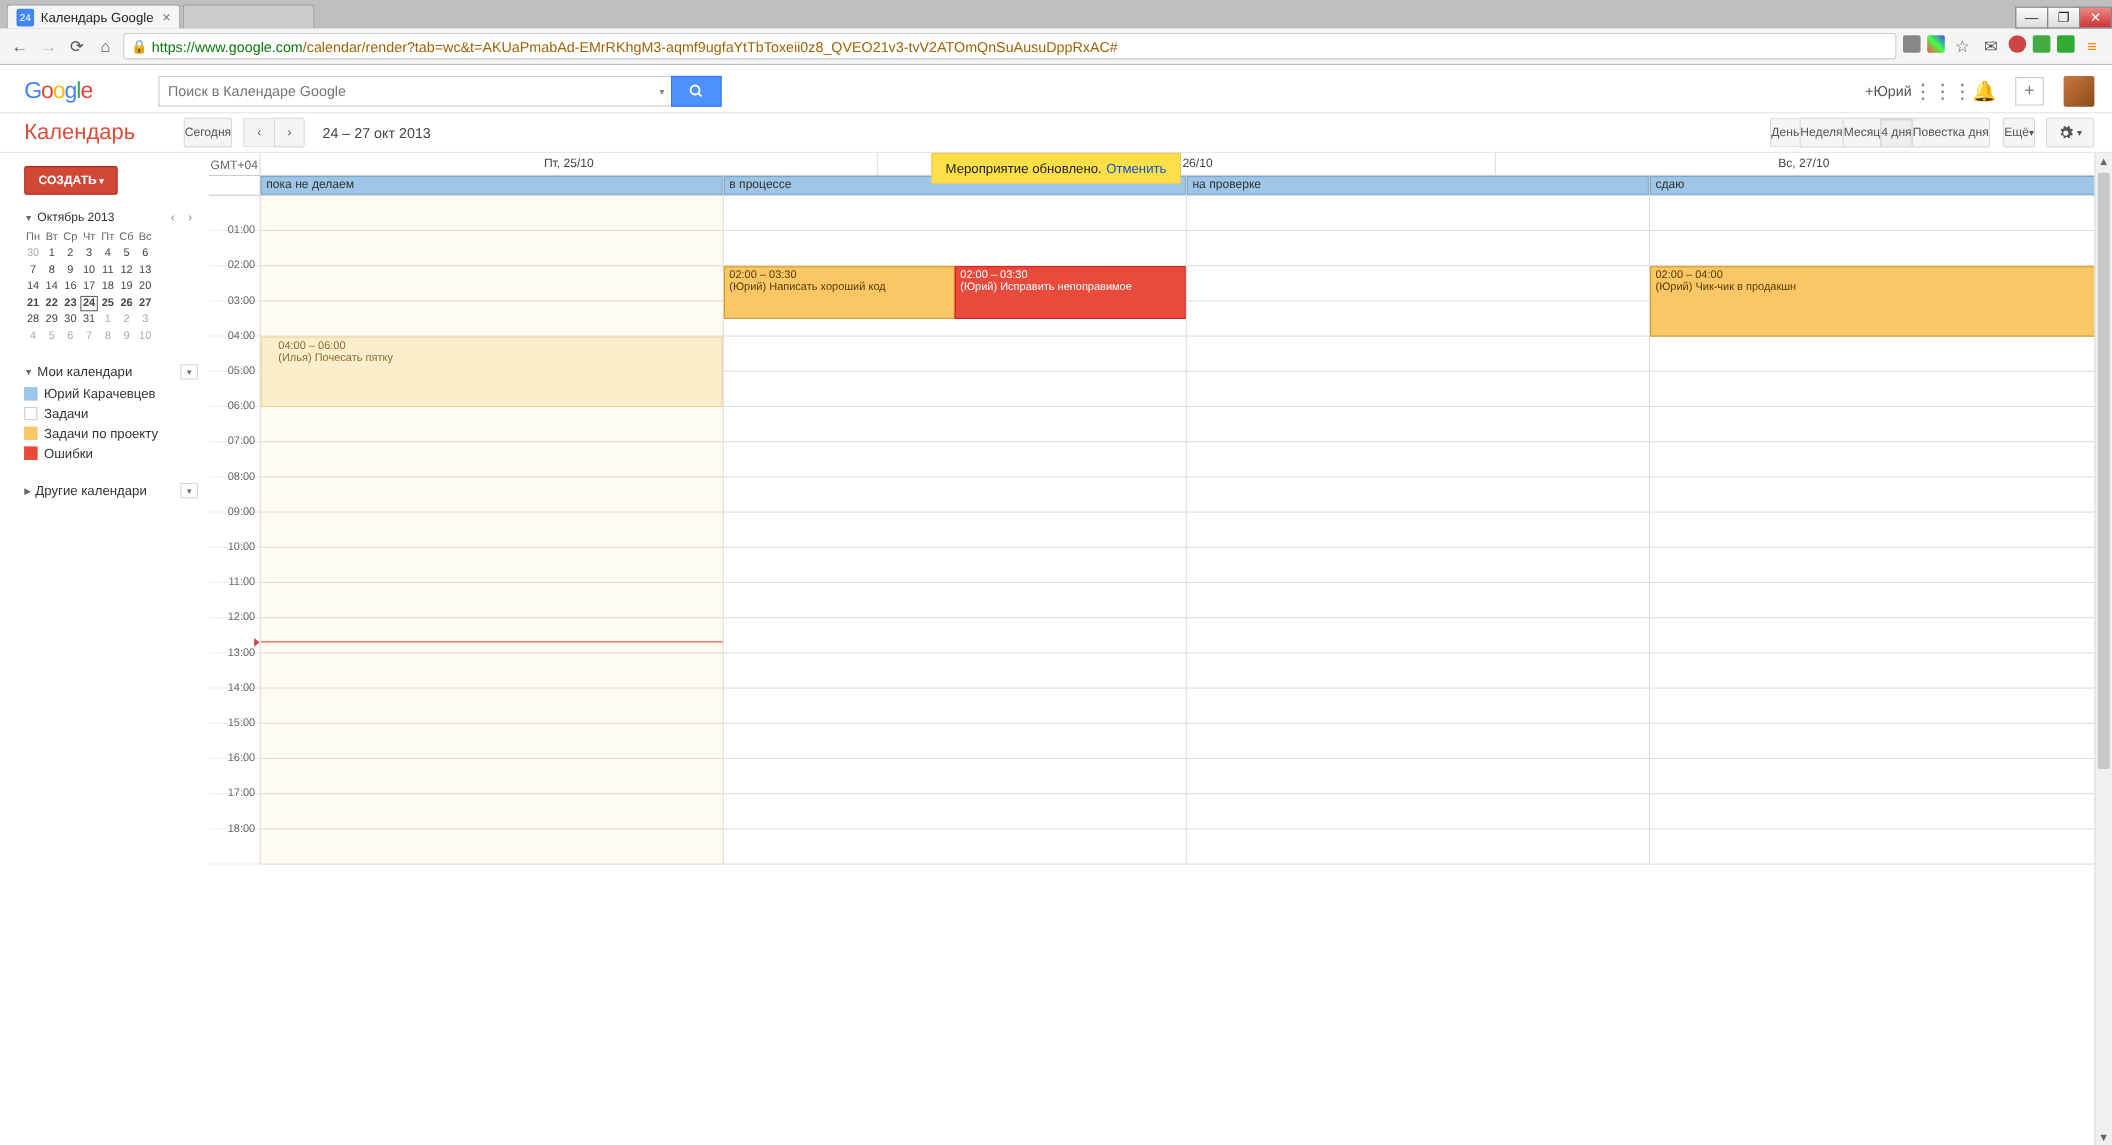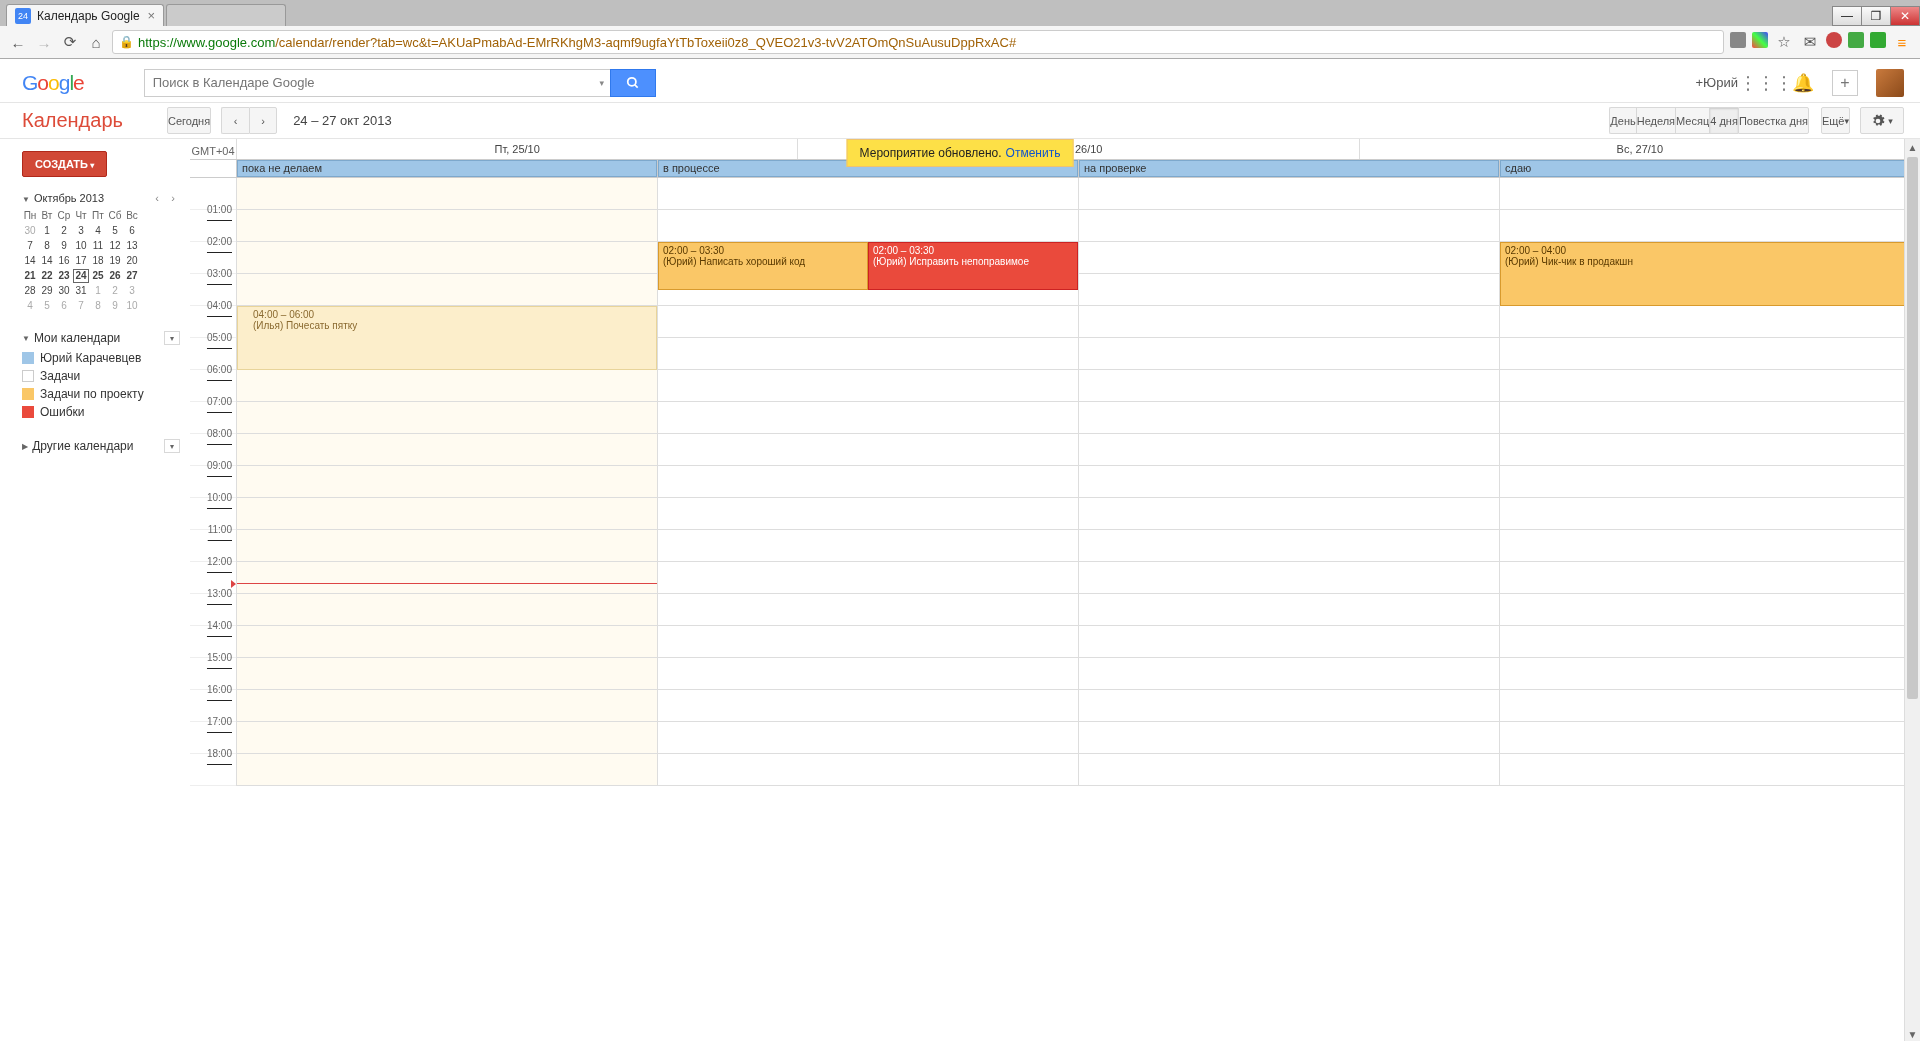--- a/index.html
+++ b/index.html
@@ -80,21 +80,21 @@
 
 .calendar { flex:1; display:flex; flex-direction:column; overflow:hidden; position:relative; }
 .cal-hdr-row { display:flex; border-bottom:1px solid #ccc; }
 .gutter { width:46px; display:flex; align-items:flex-end; justify-content:center; font-size:11px; color:#666; padding-bottom:2px; }
 .day-hdr { flex:1; text-align:center; font-size:11px; padding:4px 0; border-left:1px solid #ddd; color:#444; }
 .allday-row { display:flex; border-bottom:1px solid #ccc; height:18px; }
 .allday-cell { flex:1; border-left:1px solid #ccc; position:relative; }
 .allday-event { position:absolute; left:0; right:0; top:0; bottom:0; background:#9fc6e7; border:1px solid #7da8cc; padding:1px 4px; font-size:11px; color:#333; overflow:hidden; white-space:nowrap; }
 .grid-wrap { flex:1; overflow-y:auto; position:relative; }
 .grid { display:flex; position:relative; }
-.time-col { width:46px;text-decoration:underline; }
+.time-col { width:46px; }
 .time-slot { height:32px; border-bottom:1px solid #eee; text-align:right; padding-right:4px; font-size:10px; color:#666; position:relative; }
 .time-slot span { position:relative; top:-6px; }
 .day-col { flex:1; border-left:1px solid #ddd; position:relative; }
 .day-col.today { background: rgba(255,230,160,0.15); }
 .hour-line { height:32px; border-bottom:1px solid #ddd; }
 .event { position:absolute; left:0; right:0; border:1px solid rgba(0,0,0,0.2); padding:2px 4px; font-size:10px; overflow:hidden; cursor:pointer; }
 .event.yellow { background:#fac767; border-color:#d89a2d; color:#5a3a00; }
 .event.red { background:#ea4a3c; border-color:#c22; color:#fff; }
 .event.pale { background:#fceecb; border-color:#e8d49a; color:#8a6a30; }
 .now-marker { position:absolute; left:0; right:0; height:0; border-top:1px solid #d44; z-index:5; }

